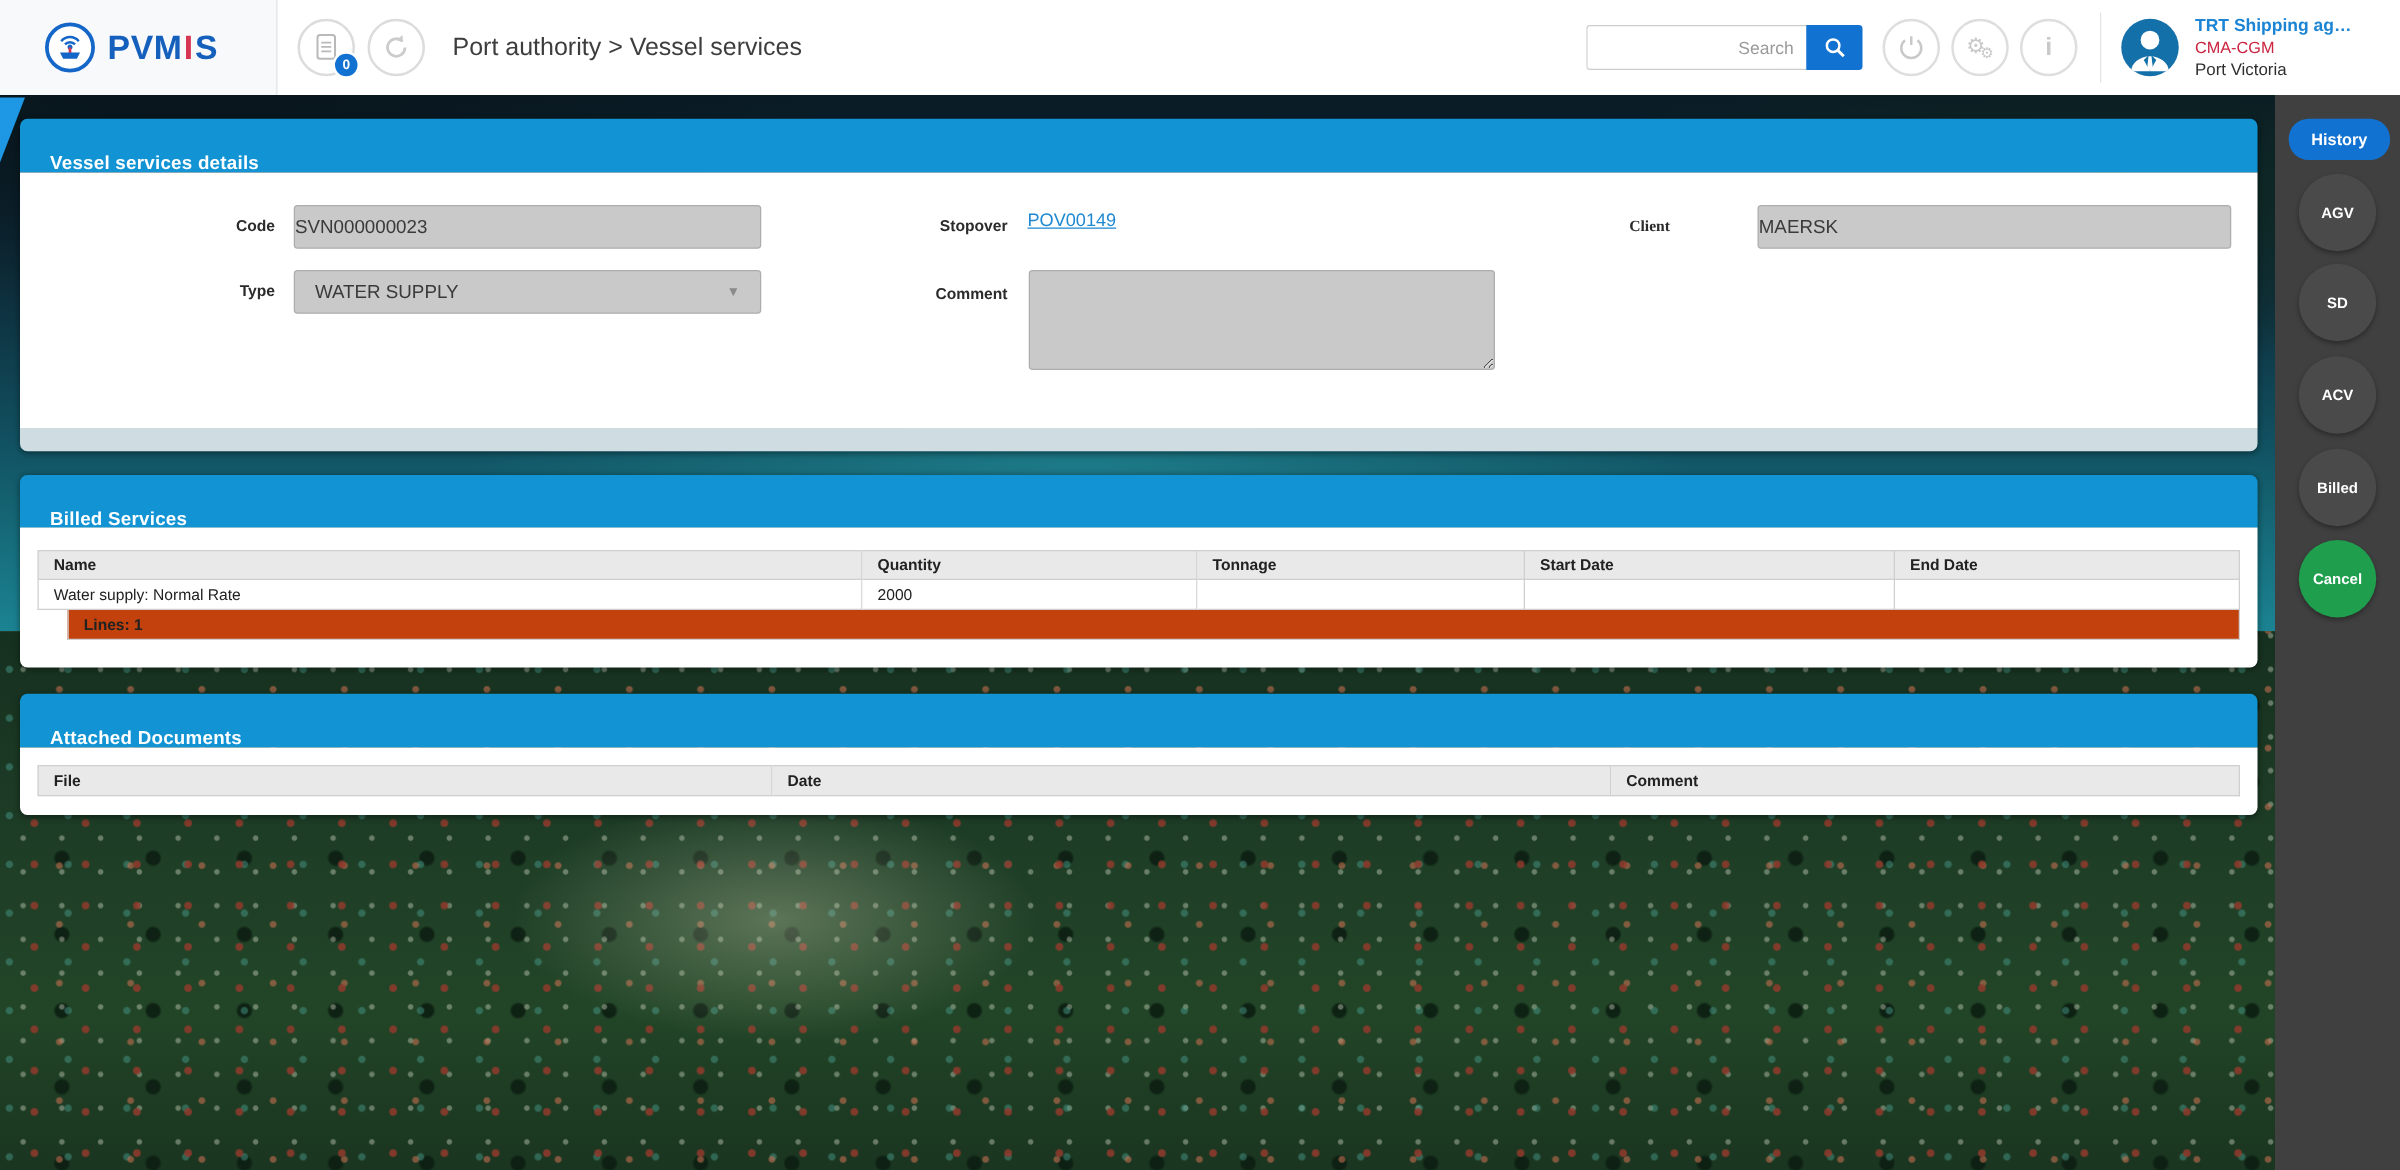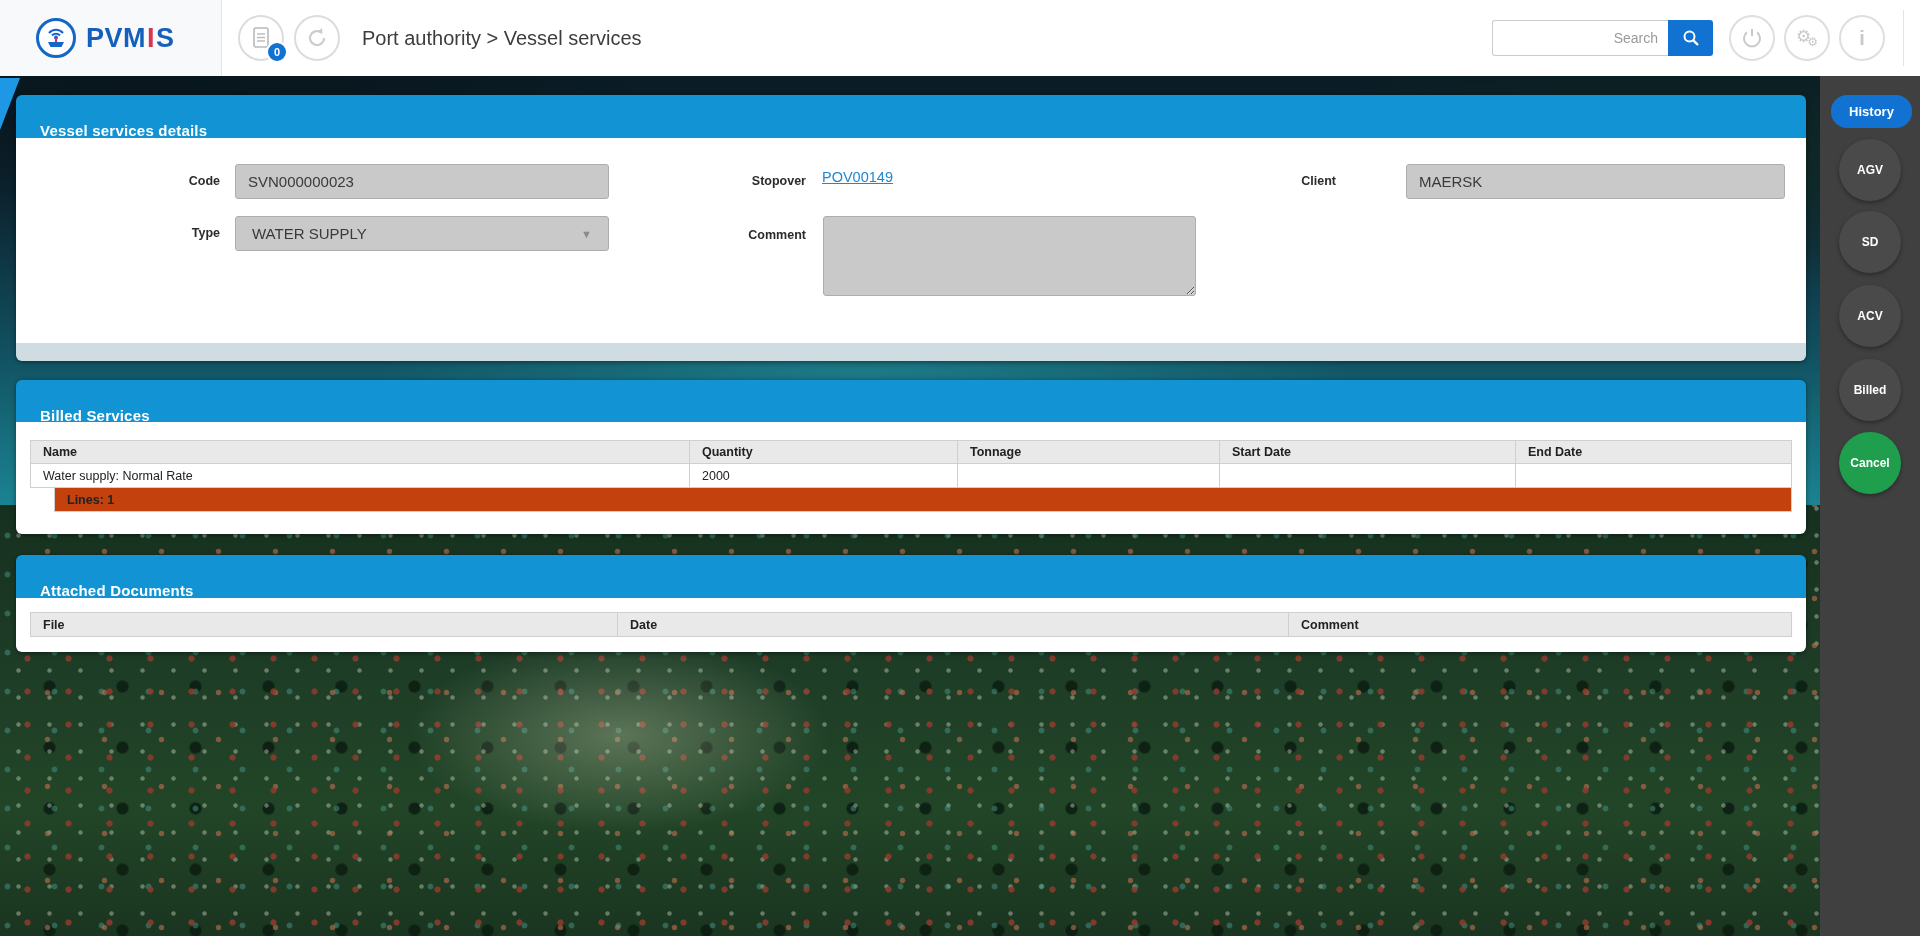--- a/index.html
+++ b/index.html
@@ -76,21 +76,21 @@
                   display:flex; align-items:center; padding-left:24px; }
   .panel-title { color:#fff; font-weight:bold; font-size:15px; letter-spacing:.2px;margin-top:28px; }
   .panel-body { background:#fff; position:relative; }
 
   .panel-details { top:19px; }
   .panel-details .panel-body { height:205px; }
   .panel-strip { height:18px; background:#cfdde3; border-radius:0 0 6px 6px; }
 
   .field-label { position:absolute; font-size:12.5px; font-weight:bold; color:#2b2b2b; text-align:right; }
   .gray-input { position:absolute; height:35px; background:#c9c9c9; border:1px solid #adadad;
-                border-radius:3px; font-size:15px; color:#3a3a3a; padding:0 12px;
+                border-radius:3px; font-size:15px; color:#3a3a3a; padding:0 0;
                 font-family:"Liberation Sans", sans-serif; }
   .gray-select { position:absolute; height:35px; background:#c9c9c9; border:1px solid #adadad;
                  border-radius:3px; font-size:15px; color:#3a3a3a; padding:0 16px;
                  display:flex; align-items:center; justify-content:space-between; }
   .select-arrow { color:#8a8a8a; font-size:11px; }
   .gray-textarea { position:absolute; background:#c9c9c9; border:1px solid #adadad; border-radius:3px;
                    resize:both; font-family:"Liberation Sans", sans-serif; font-size:14px; padding:6px 10px; }
   .stopover-link { position:absolute; color:#1e88d1; font-size:14.5px; text-decoration:underline; }
 
   .panel-billed { top:304px; }
@@ -179,20 +179,35 @@
       <button class="circle-btn">
         <span class="gear-glyph"><span>⚙</span><span class="g2">⚙</span></span>
       </button>
       <button class="circle-btn">
         <span class="info-glyph">i</span>
       </button>
     </div>
 
     <div class="v-divider"></div>
 
+    <div class="user-block">
+      <span class="avatar">
+        <svg width="46" height="46" viewBox="0 0 46 46">
+          <circle cx="23" cy="17" r="7.5" fill="#ffffff"></circle>
+          <path d="M8 42 a15 12 0 0 1 30 0 z" fill="#ffffff"></path>
+          <path d="M23 28 l-5 5 5 9 5-9 z" fill="#1470a8"></path>
+          <path d="M21.8 30 h2.4 l1 9 -2.2 3 -2.2-3 z" fill="#ffffff"></path>
+        </svg>
+      </span>
+      <span class="user-lines">
+        <span class="user-name">TRT Shipping ag…</span>
+        <span class="user-company">CMA-CGM</span>
+        <span class="user-location">Port Victoria</span>
+      </span>
+    </div>
   </header>
 
   <main class="content">
     <div class="bg-sea"></div>
     <div class="bg-town"></div>
     <div class="corner-triangle"></div>
 
     <section class="panel panel-details">
       <div class="panel-header">
         <span class="panel-title">Vessel services details</span>
@@ -206,21 +221,21 @@
           <span>WATER SUPPLY</span>
           <span class="select-arrow">▼</span>
         </div>
 
         <label class="field-label" style="left:650px;top:36px;width:140px;">Stopover</label>
         <a class="stopover-link" href="#" style="left:806px;top:31px;">POV00149</a>
 
         <label class="field-label" style="left:650px;top:90px;width:140px;">Comment</label>
         <textarea class="gray-textarea" style="left: 807px; top: 78px; width: 373px; height: 80px;"></textarea>
 
-        <label class="field-label" style="left:1180px;top:36px;width:140px;">Client</label>
+        <label class="field-label" style="left:1180px;top:36px;width:140px;font-family:Liberation Serif, serif;">Client</label>
         <input class="gray-input" style="left: 1390px; top: 26px; width: 379px;" readonly="" value="MAERSK">
       </div>
       <div class="panel-strip"></div>
     </section>
 
     <section class="panel panel-billed">
       <div class="panel-header">
         <span class="panel-title">Billed Services</span>
       </div>
       <div class="panel-body">

